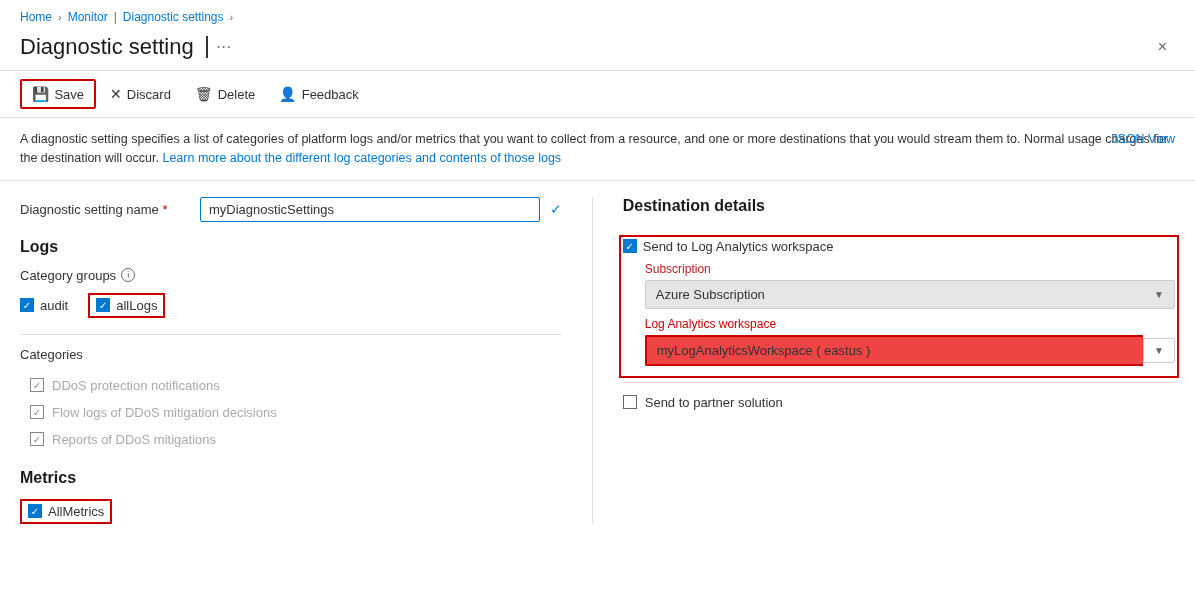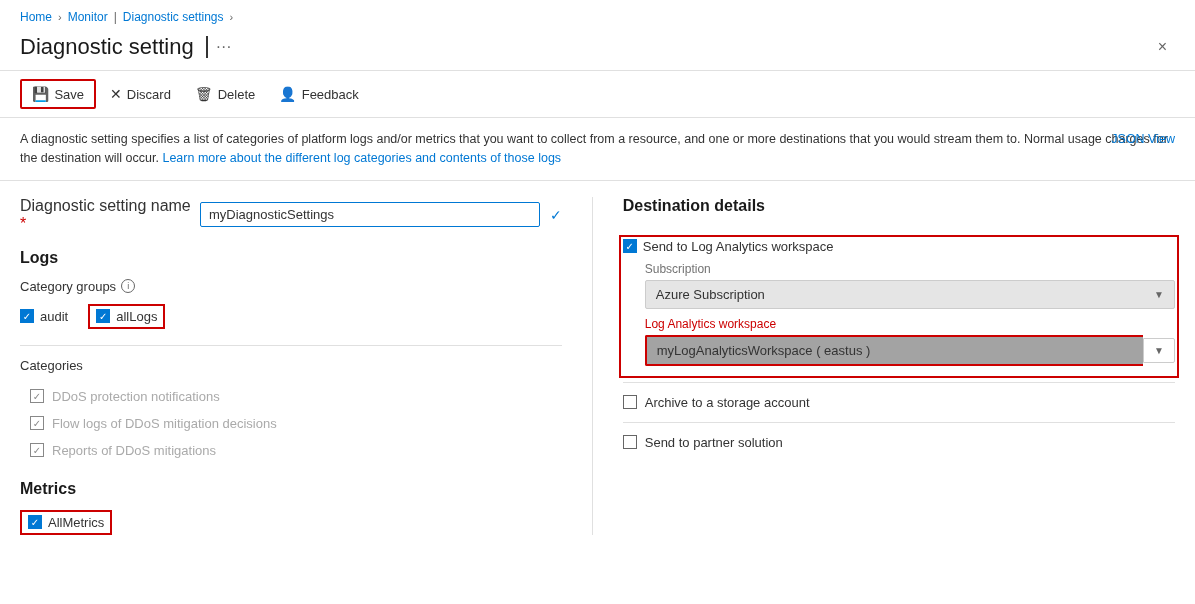--- a/index.html
+++ b/index.html
@@ -24,21 +24,21 @@
     .description-bar { padding: 12px 20px; border-bottom: 1px solid #e0e0e0; position: relative; font-size: 12.5px; line-height: 1.5; color: #333; }
     .json-view-link { position: absolute; right: 20px; top: 12px; color: #0078d4; cursor: pointer; text-decoration: none; font-size: 12.5px; }
     .description-link { color: #0078d4; text-decoration: none; margin-top: 18px; }
     
     .main-content { display: flex; padding: 16px 20px; gap: 0; }
     
     .left-panel { flex: 0 0 500px; padding-right: 30px; }
     .right-panel { flex: 1; border-left: 1px solid #e0e0e0; padding-left: 30px; }
     
     .setting-row { display: flex; align-items: center; margin-bottom: 16px; }
-    .setting-label { font-size: 16px; color: #333; min-width: 180px; }
+    .setting-label { font-size: 13px; color: #333; min-width: 180px; }
     .required { color: #cc0000; }
     .setting-input { flex: 1; display: flex; align-items: center; gap: 6px; }
     .text-input { border: 1px solid #0078d4; border-radius: 2px; padding: 4px 8px; font-size: 13px; width: 340px; outline: none; color: #333; }
     .input-check { color: #0078d4; font-size: 14px; margin-left: 4px; }
     
     .section-title { font-size: 16px; font-weight: 600; color: #1a1a1a; margin-bottom: 12px; }
     
     .subsection { margin-bottom: 16px; }
     .subsection-title { font-size: 13px; color: #333; margin-bottom: 10px; display: flex; align-items: center; gap: 5px; }
     .info-icon { display: inline-flex; align-items: center; justify-content: center; width: 14px; height: 14px; border-radius: 50%; border: 1px solid #666; font-size: 9px; color: #666; cursor: pointer; }
@@ -59,27 +59,27 @@
     
     .metrics-section { margin-top: 16px; }
     .dest-title { font-size: 16px; font-weight: 600; color: #1a1a1a; margin-bottom: 16px; }
     
     .dest-item { display: flex; align-items: center; gap: 8px; padding: 10px 0; border-bottom: 1px solid #e0e0e0; }
     
     .dest-label { font-size: 13px; color: #333; }
     
     .sub-field { margin: 8px 0 8px 0; }
     .sub-field-label { font-size: 12px; color: #cc0000; margin-bottom: 4px; }
-    .sub-field-label.normal { color: #737373; }
+    .sub-field-label.normal { color: #b91c1c; }
     
     .select-box { display: flex; align-items: center; justify-content: space-between; border: 1px solid #ccc; border-radius: 2px; padding: 6px 10px; font-size: 13px; cursor: pointer; background: #e5e5e5; width: 100%; }
     .select-arrow { font-size: 10px; color: #666; }
     
     .workspace-row { display: flex; align-items: center; gap: 0; }
-    .workspace-input { flex: 1; border: 2px solid #cc0000; border-right: none; border-radius: 2px 0 0 2px; padding: 6px 10px; font-size: 13px; color: #333; background: #a3a3a3; outline: none; }
+    .workspace-input { flex: 1; border: 2px solid #cc0000; border-right: none; border-radius: 2px 0 0 2px; padding: 6px 10px; font-size: 13px; color: #333; background: #ef4444; outline: none; }
     .workspace-arrow-btn { border: 1px solid #ccc; border-radius: 0 2px 2px 0; padding: 6px 10px; background: #fff; cursor: pointer; font-size: 10px; color: #666; }
   </style>
 </head>
 <body>
 
 <div class="breadcrumb">
   <a>Home</a>
   <span class="breadcrumb-separator">›</span>
   <a>Monitor</a>
   <span>|</span>
@@ -200,24 +200,20 @@
 
       <div class="sub-field" style="margin-left:22px;">
         <div class="sub-field-label" style="color:#cc0000;">Log Analytics workspace</div>
         <div class="workspace-row">
           <input class="workspace-input" type="text" value="myLogAnalyticsWorkspace ( eastus )" style="">
           <button class="workspace-arrow-btn">▼</button>
         </div>
       </div>
     </div>
 
-    <div class="dest-item" style="padding:12px 0;">
-      <div class="cb"></div>
-      <span class="dest-label">Archive to a storage account</span>
-    </div>
 
 
     <div class="dest-item" style="padding:12px 0; border-bottom: none;">
       <div class="cb"></div>
       <span class="dest-label">Send to partner solution</span>
     </div>
 
   </div>
 </div>
 

